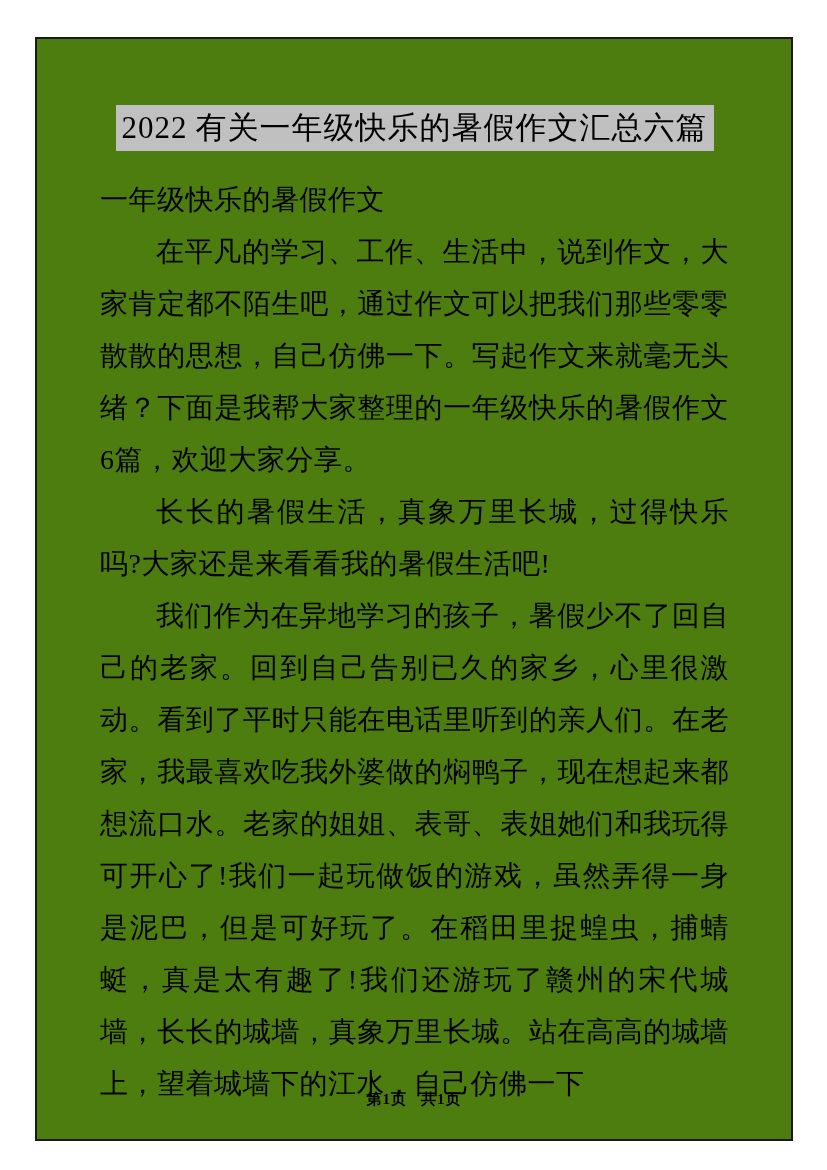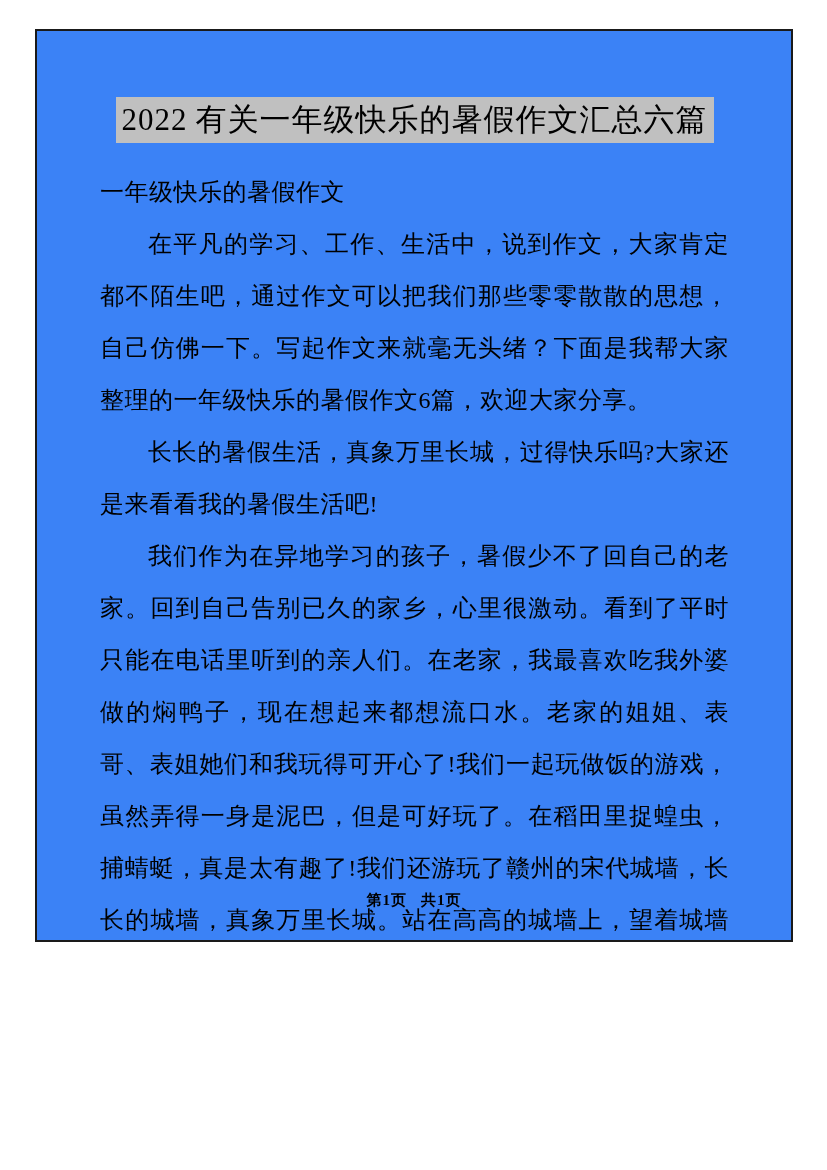--- a/index.html
+++ b/index.html
@@ -10,26 +10,26 @@
   body {
     position: relative;
     width: 827px;
     height: 1170px;
     font-family: "Liberation Serif", "DejaVu Serif", serif;
     color: #000000;
   }
   .page {
     position: absolute;
     left: 35px;
-    top: 29px;
+    top: 37px;
     width: 758px;
-    height: 913px;
+    height: 1104px;
     box-sizing: border-box;
     border: 2px solid #1a1a1a;
-    background: #3b82f6;
+    background: #4d7c0f;
     overflow: hidden;
   }
   .content {
     padding: 66px 62px 0 63px;
   }
   .title-line {
     text-align: center;
     margin: 0;
   }
   .title-highlight {
@@ -38,21 +38,21 @@
     font-size: 31px;
     line-height: 46px;
     padding: 0 6px;
     letter-spacing: 1px;
     white-space: nowrap;
   }
   .title-highlight .num {
     margin-right: 8px;
   }
   .para {
-    font-size: 24px;
+    font-size: 28px;
     line-height: 52px;
     letter-spacing: 0.5px;
     text-align: justify;
     text-justify: inter-character;
     margin: 0;
   }
   .lead {
     margin-top: 23px;
   }
   .indent {

